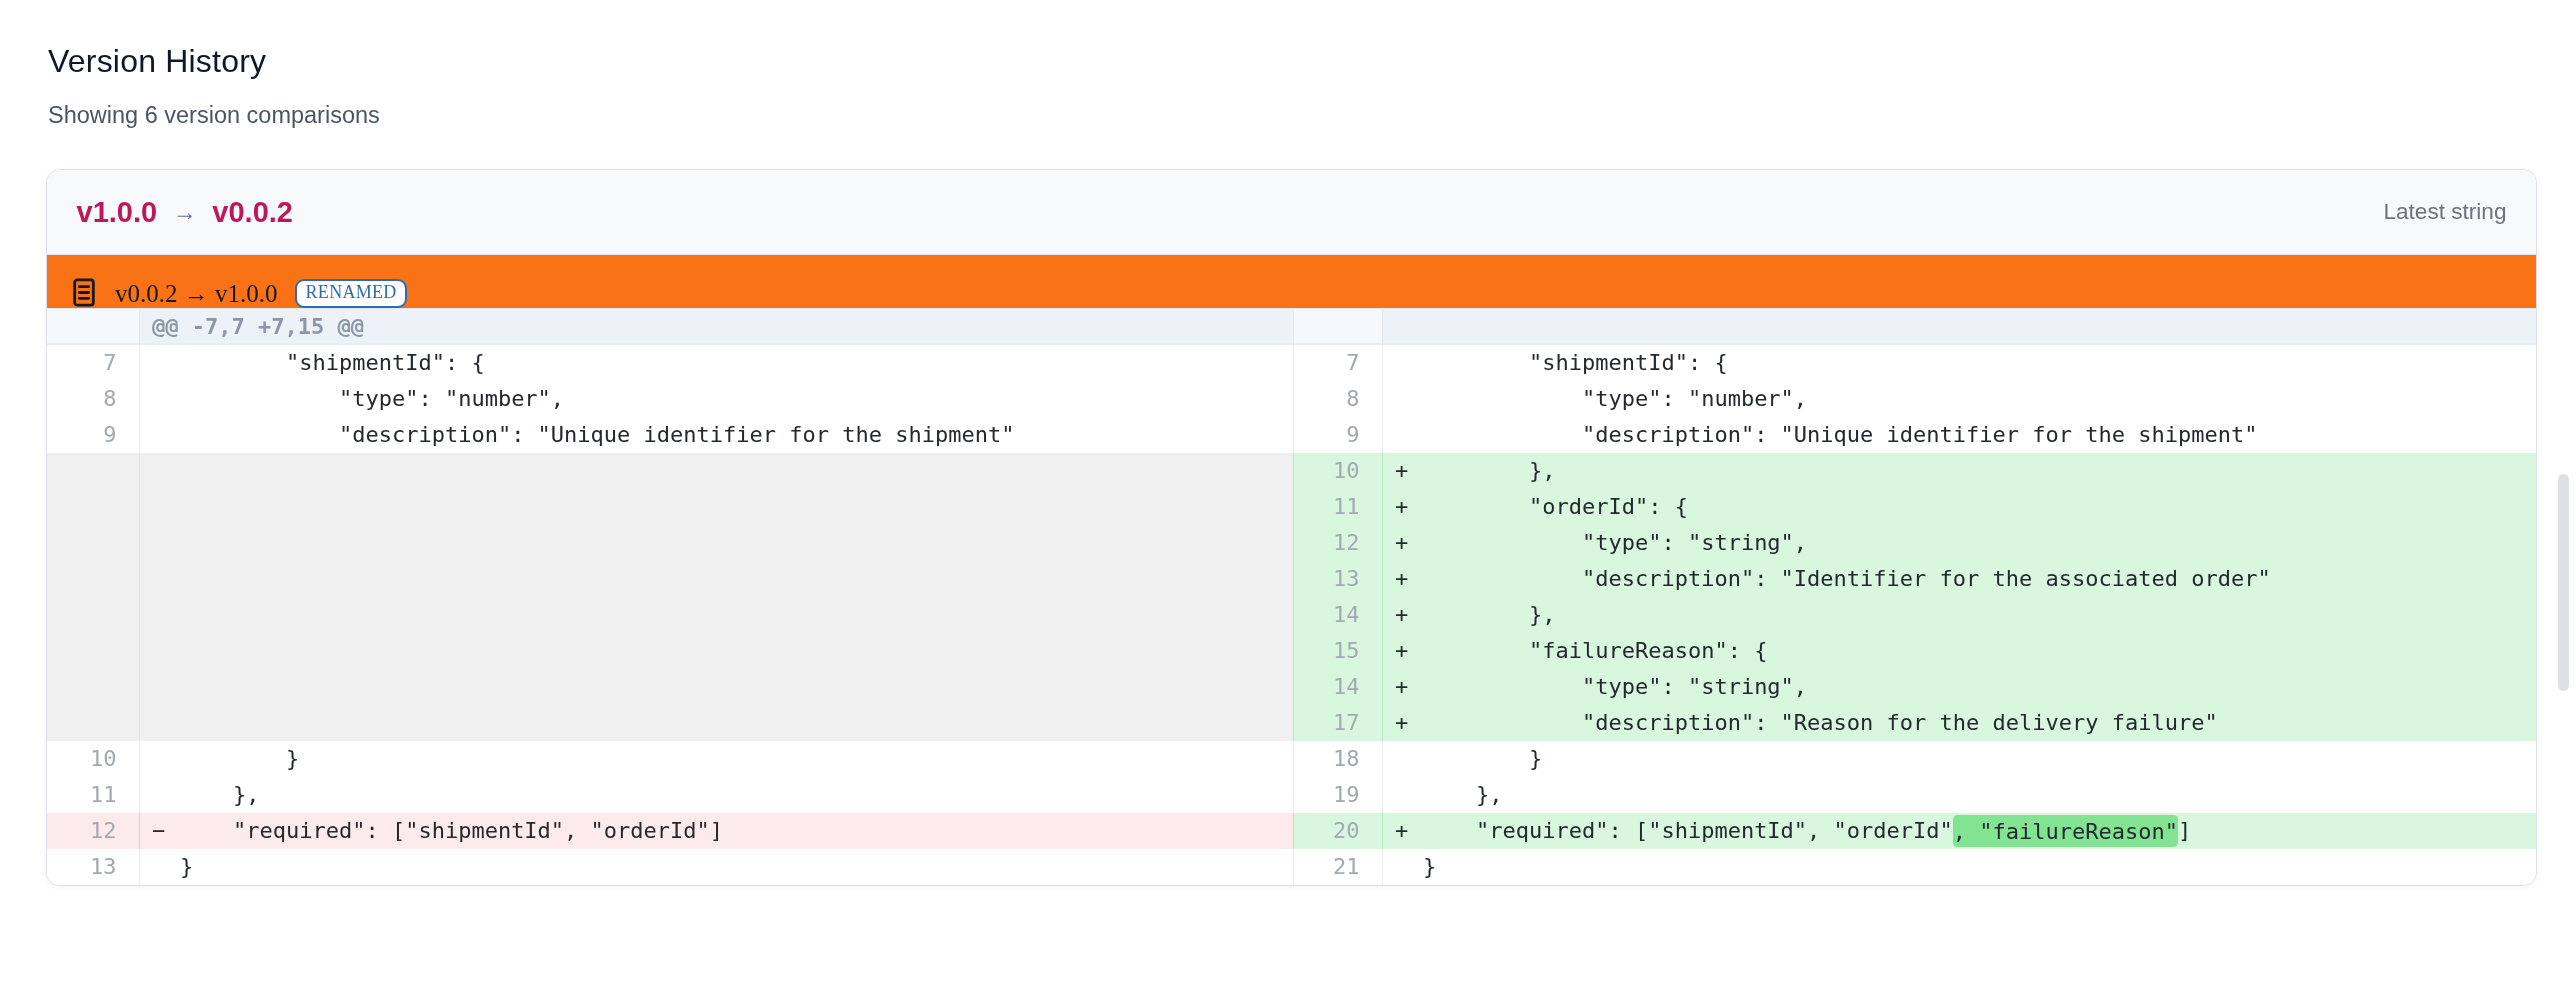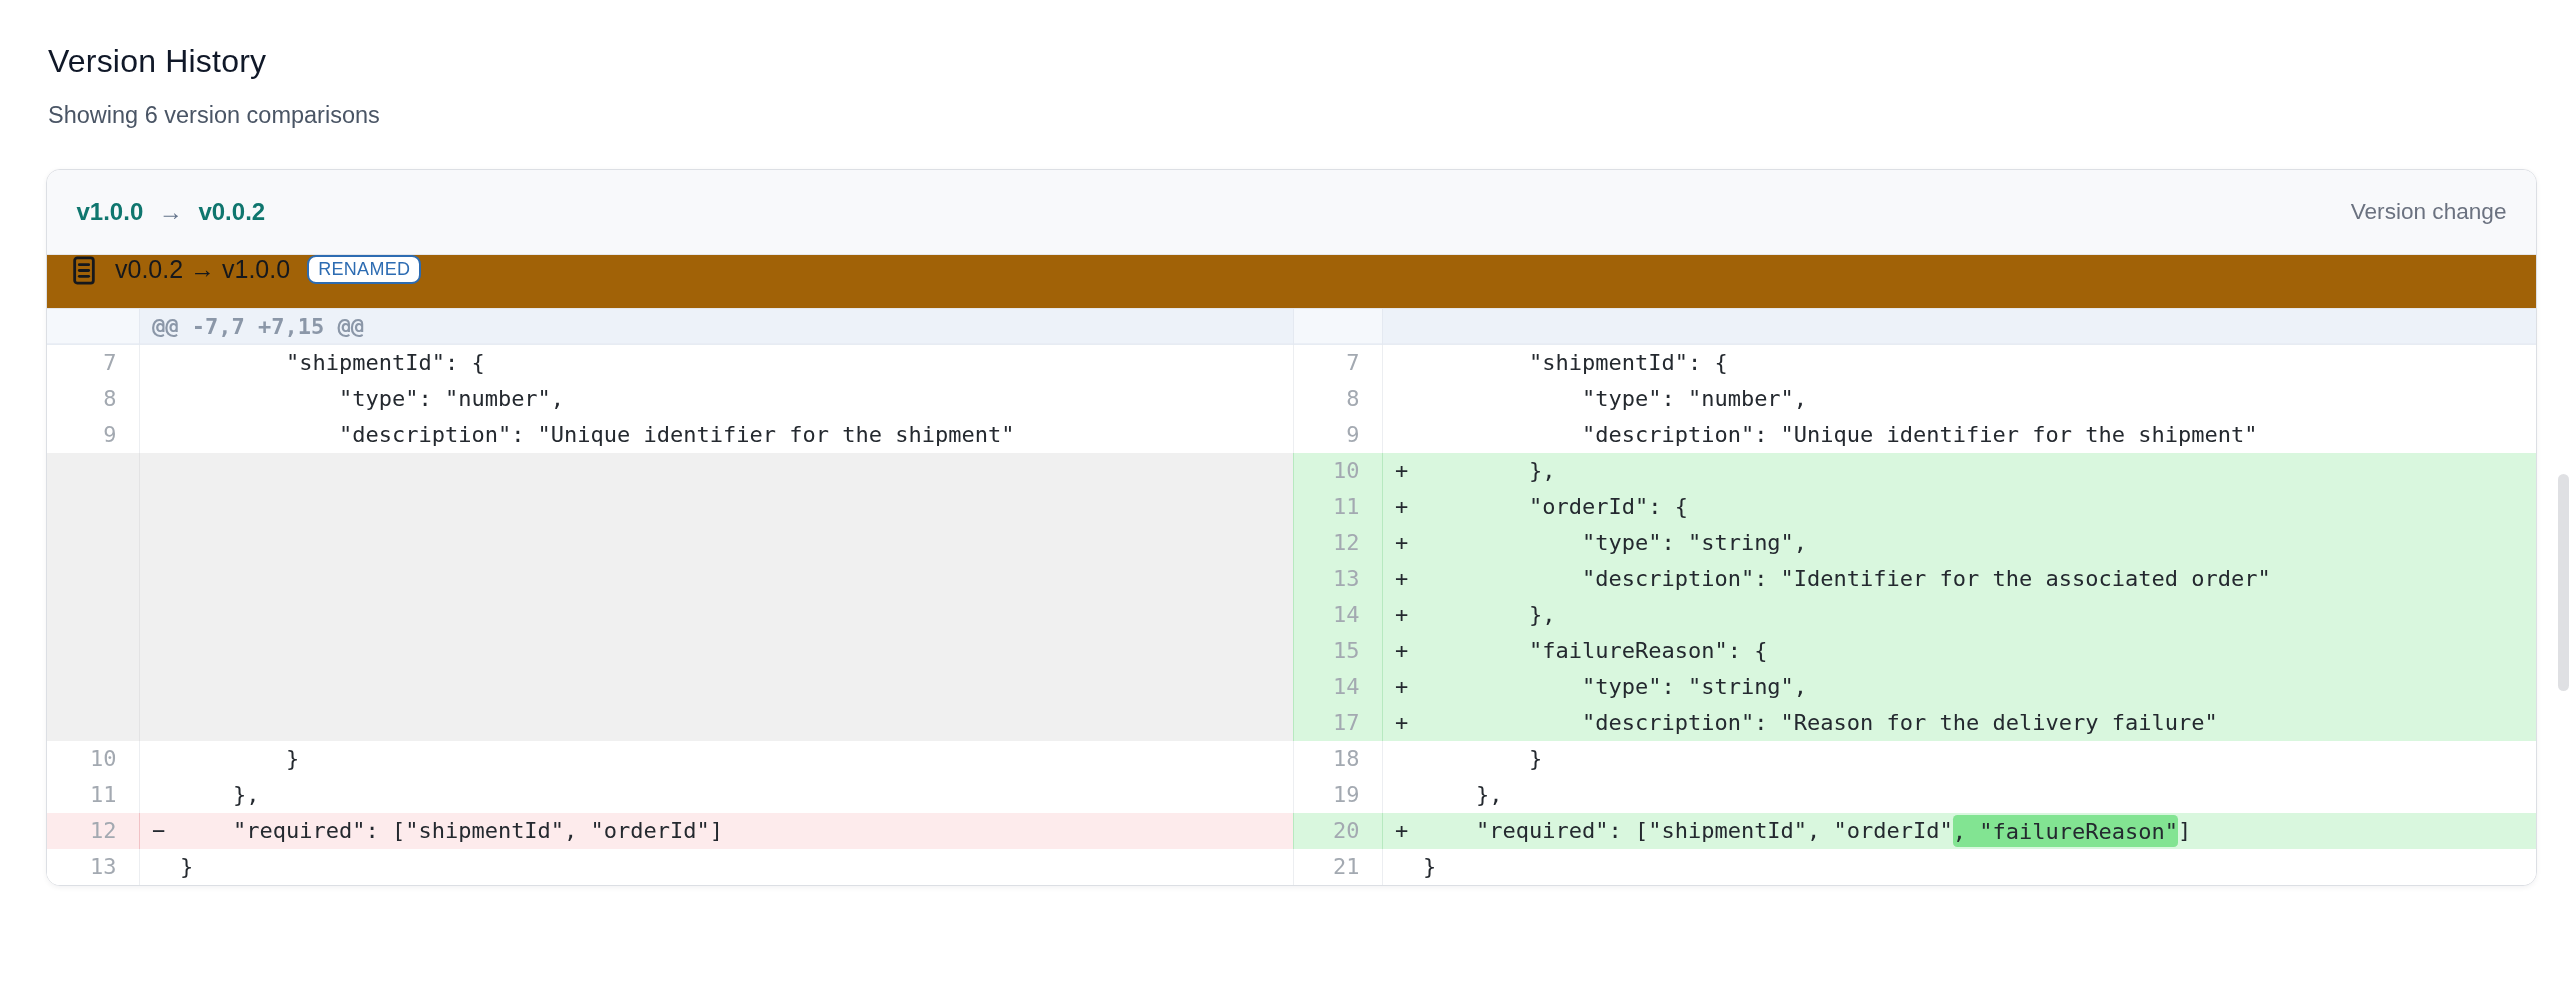--- a/index.html
+++ b/index.html
@@ -8,26 +8,26 @@
 
   .page-title { margin:43px 0 0 48px; font-size:32px; font-weight:400; color:#101828; letter-spacing:0.2px; }
   .page-subtitle { margin:22px 0 0 48px; font-size:23.5px; color:#4a5565; }
 
   .card { width:2491px; margin:40px 0 0 46px; background:#ffffff;
           border:1.7px solid #dcdfe4; border-radius:14px; overflow:hidden;
           box-shadow:0 1.7px 5.2px rgba(16,24,40,0.05); }
 
   .card-header { height:85px; display:flex; align-items:center; padding:0 29.5px;
                  background:#f8f9fb; border-bottom:1.7px solid #e5e7eb; }
-  .ver { font-size:24px; font-weight:700; color:#0f766e; }
+  .ver { font-size:29px; font-weight:700; color:#be185d; }
   .hdr-arrow { font-size:24px; color:#64748b; margin:0 15.6px; font-weight:400; }
   .latest { margin-left:auto; font-size:22.6px; color:#6b7280; }
 
-  .file-header { height:54px; display:flex; align-items:flex-start; gap:17.4px; padding:0 22.6px;
-                 background:#a16207; border-bottom:1.7px solid #e5e7eb; }
+  .file-header { height:54px; display:flex; align-items:flex-end; gap:17.4px; padding:0 22.6px;
+                 background:#f97316; border-bottom:1.7px solid #e5e7eb;font-family:Liberation Serif, serif; }
   .file-icon svg { display:block; }
   .file-name { font-size:25px; color:#15181d; }
   .badge { font-size:18px; font-weight:500; color:#2d6cb2; border:2.6px solid #2d6cb2;
            border-radius:9px; padding:1.7px 8.7px 2.6px; background:#ffffff; letter-spacing:0.3px; }
 
   #diff-grid { display:grid; grid-template-columns:93px 1fr 90px 1fr; background:#ffffff; }
   .cell { height:36px; line-height:36px; font-family:"DejaVu Sans Mono", monospace;
           font-size:22px; white-space:pre; overflow:hidden; }
   .gut { text-align:right; padding-right:22.6px; color:#a3a9b1; background:#ffffff;
          border-right:1.7px solid #eceef1; }
@@ -54,21 +54,21 @@
 <body>
 
 <h1 class="page-title">Version History</h1>
 <div class="page-subtitle">Showing 6 version comparisons</div>
 
 <div class="card">
   <div class="card-header">
     <span class="ver">v1.0.0</span>
     <span class="hdr-arrow">→</span>
     <span class="ver">v0.0.2</span>
-    <span class="latest">Version change</span>
+    <span class="latest">Latest string</span>
   </div>
 
   <div class="file-header">
     <span class="file-icon">
       <svg width="28" height="31" viewBox="0 0 24 26" fill="none" stroke="#15181d" stroke-width="2.4" stroke-linecap="round" stroke-linejoin="round">
         <rect x="4" y="2.2" width="16" height="21.6" rx="2.2"></rect>
         <line x1="8" y1="8" x2="16" y2="8"></line>
         <line x1="8" y1="13" x2="16" y2="13"></line>
         <line x1="8" y1="18" x2="16" y2="18"></line>
       </svg>

